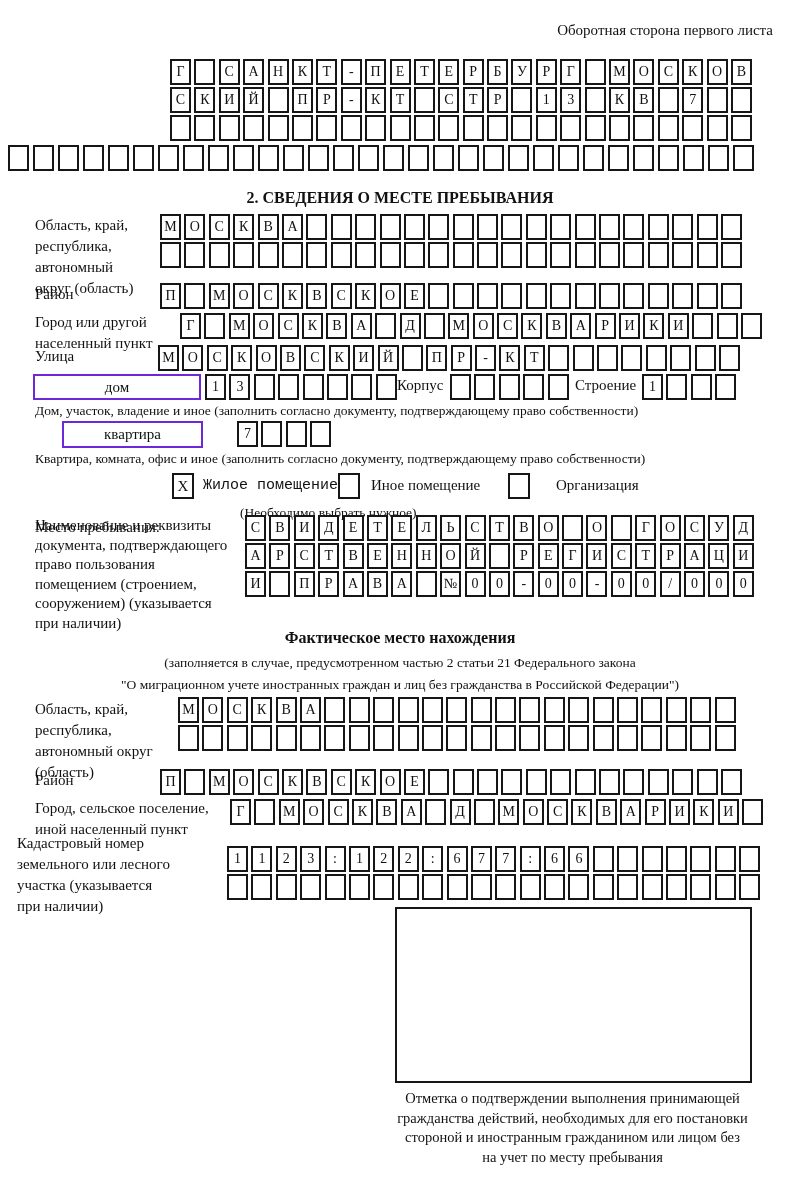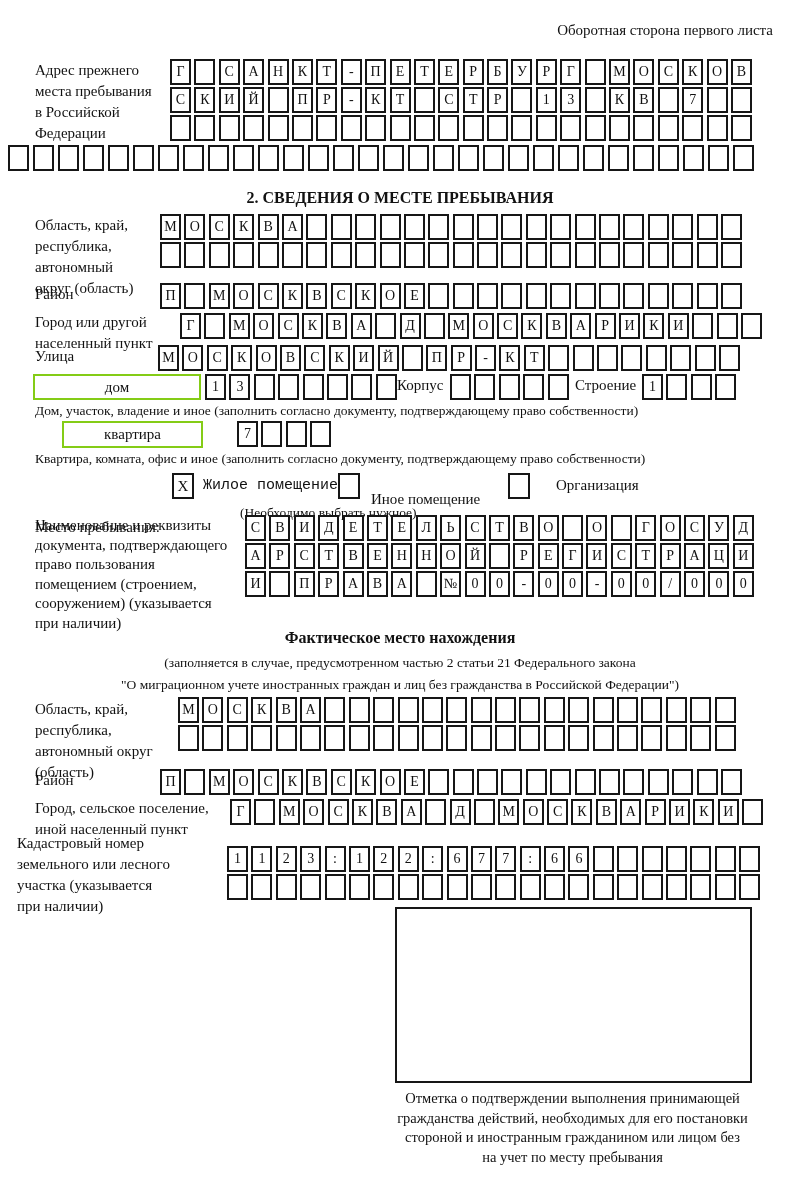--- a/index.html
+++ b/index.html
@@ -14,44 +14,38 @@
   .cap{position:absolute;font-size:13.5px;white-space:nowrap;}
   .cap.center{left:0;width:100%;text-align:center;}
   .cells{position:absolute;display:flex;}
   .cell{
     width:21px;height:26px;box-sizing:border-box;border:2px solid #161616;
     margin-right:3.4px;display:flex;align-items:center;justify-content:center;
     font-size:14px;font-family:"Liberation Serif","DejaVu Serif",serif;flex:none;background:#fff;
   }
   .cells.wide .cell{margin-right:4px;}
   .field-box{
-    position:absolute;box-sizing:border-box;border:2px solid #84cc16;background:#fff;
+    position:absolute;box-sizing:border-box;border:2px solid #6d28d9;background:#fff;
     display:flex;align-items:center;justify-content:center;font-size:15px;
   }
   .inline-lbl{position:absolute;font-size:15px;white-space:nowrap;}
   .cb{
     position:absolute;width:22px;height:26px;box-sizing:border-box;border:2px solid #161616;
     display:flex;align-items:center;justify-content:center;font-size:15px;background:#fff;
   }
   .stamp-box{position:absolute;left:395px;top:907px;width:357px;height:176px;box-sizing:border-box;border:2px solid #161616;background:#fff;}
   .stamp-note{position:absolute;left:385px;top:1089px;width:375px;text-align:center;font-size:14.5px;line-height:19.5px;}
 </style>
 </head>
 <body>
 
 <div class="sheet">
 
   <div class="hdr-note">Оборотная сторона первого листа</div>
 
-  <div class="lbl" style="left:35px;top:60px;">
-    <div>Адрес прежнего</div>
-    <div>места пребывания</div>
-    <div>в Российской</div>
-    <div>Федерации</div>
-  </div>
   <div class="cells" style="left:170px;top:59px;">
       <div class="cell">Г</div>
       <div class="cell"></div>
       <div class="cell">С</div>
       <div class="cell">А</div>
       <div class="cell">Н</div>
       <div class="cell">К</div>
       <div class="cell">Т</div>
       <div class="cell">-</div>
       <div class="cell">П</div>
@@ -338,21 +332,21 @@
       <div class="cell"></div>
       <div class="cell"></div>
       <div class="cell"></div>
     </div>
   <div class="cap" style="left:35px;top:451px;">Квартира, комната, офис и иное (заполнить согласно документу, подтверждающему право собственности)</div>
 
   <div class="inline-lbl" style="left:35px;top:477px;margin-top:42px;">Место пребывания:</div>
   <div class="cb" style="left:172px;top:473px;">X</div>
   <div class="inline-lbl" style="left:203px;top:477px;font-family:Liberation Mono, monospace;">Жилое помещение</div>
   <div class="cb" style="left:338px;top:473px;"></div>
-  <div class="inline-lbl" style="left:371px;top:477px;margin-top:14px;">Иное помещение</div>
+  <div class="inline-lbl" style="left:371px;top:477px;">Иное помещение</div>
   <div class="cb" style="left:508px;top:473px;"></div>
   <div class="inline-lbl" style="left:556px;top:477px;">Организация</div>
   <div class="cap" style="left:240px;top:505px;">(Необходимо выбрать нужное)</div>
 
   <div class="lbl tight" style="left:35px;top:516px;">
     <div>Наименование и реквизиты</div>
     <div>документа, подтверждающего</div>
     <div>право пользования</div>
     <div>помещением (строением,</div>
     <div>сооружением) (указывается</div>

